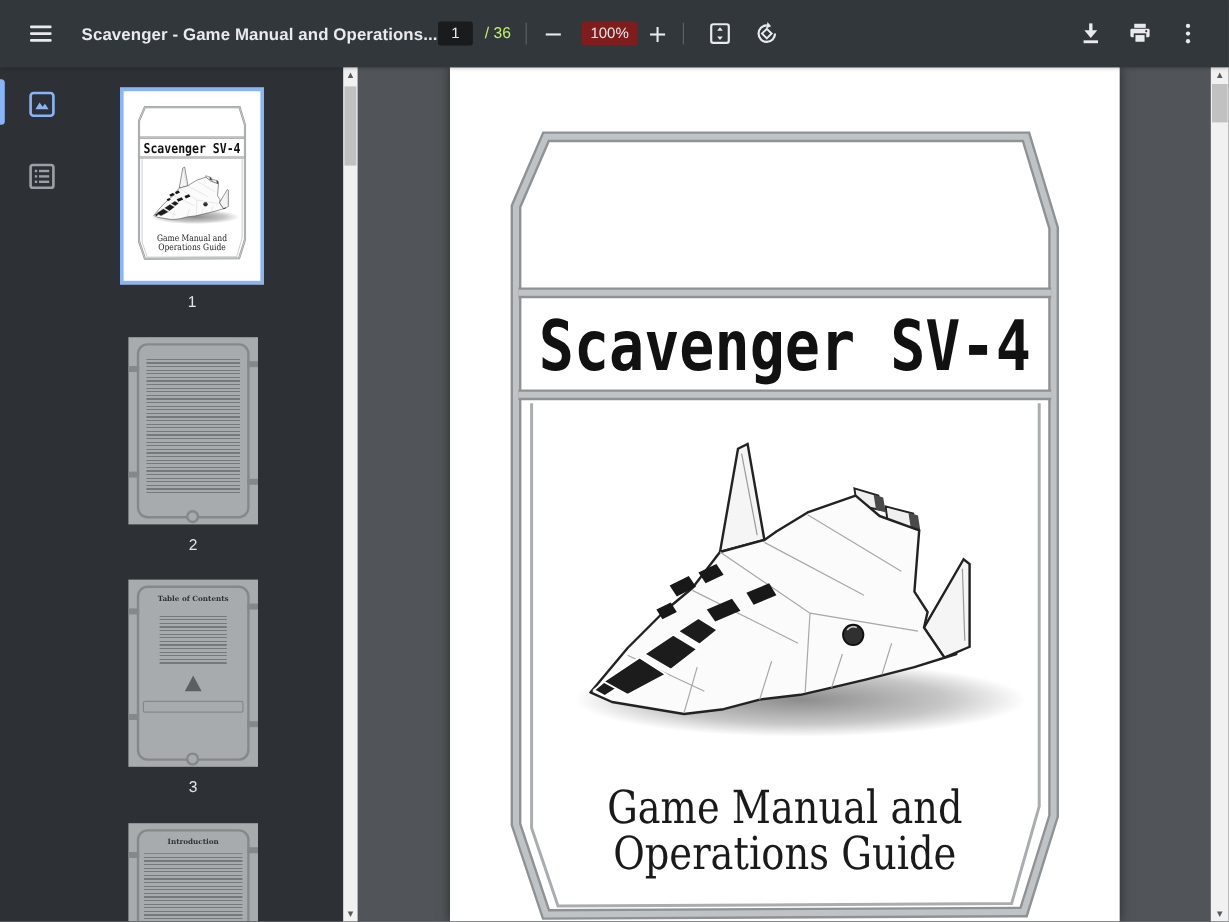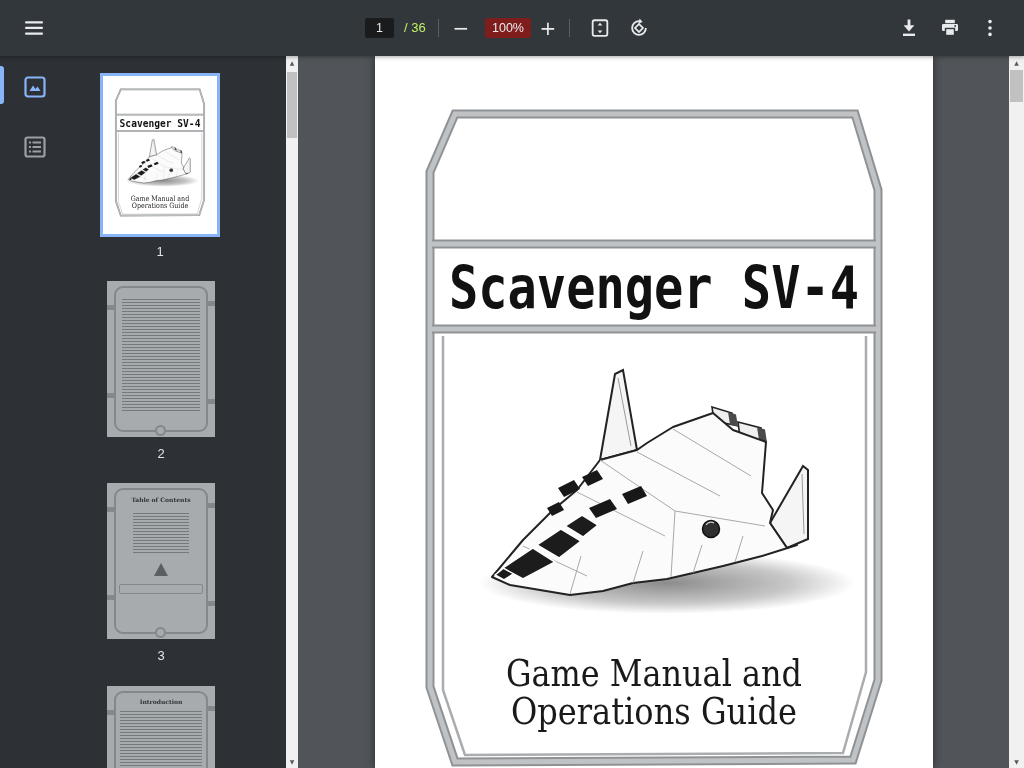--- a/index.html
+++ b/index.html
@@ -170,20 +170,21 @@
   <header class="toolbar">
     <button class="tb-btn menu-btn" title="">
       <svg width="20" height="20" viewBox="0 0 20 20">
           <g fill="#e8eaed">
         <rect x="1" y="3.2" width="18" height="2.3" rx="1"></rect>
         <rect x="1" y="8.8" width="18" height="2.3" rx="1"></rect>
         <rect x="1" y="14.4" width="18" height="2.3" rx="1"></rect>
       </g>
         </svg>
     </button>
+    <div class="doc-title">Scavenger - Game Manual and Operations...</div>
 
     <input class="page-input" value="1" style="">
     <div class="page-total">/ 36</div>
 
     <div class="tb-sep sep-a"></div>
     <button class="tb-btn glyph-btn zoom-out-btn">−</button>
     <div class="zoom-badge">100%</div>
     <button class="tb-btn glyph-btn zoom-in-btn">+</button>
     <div class="tb-sep sep-b"></div>
 

